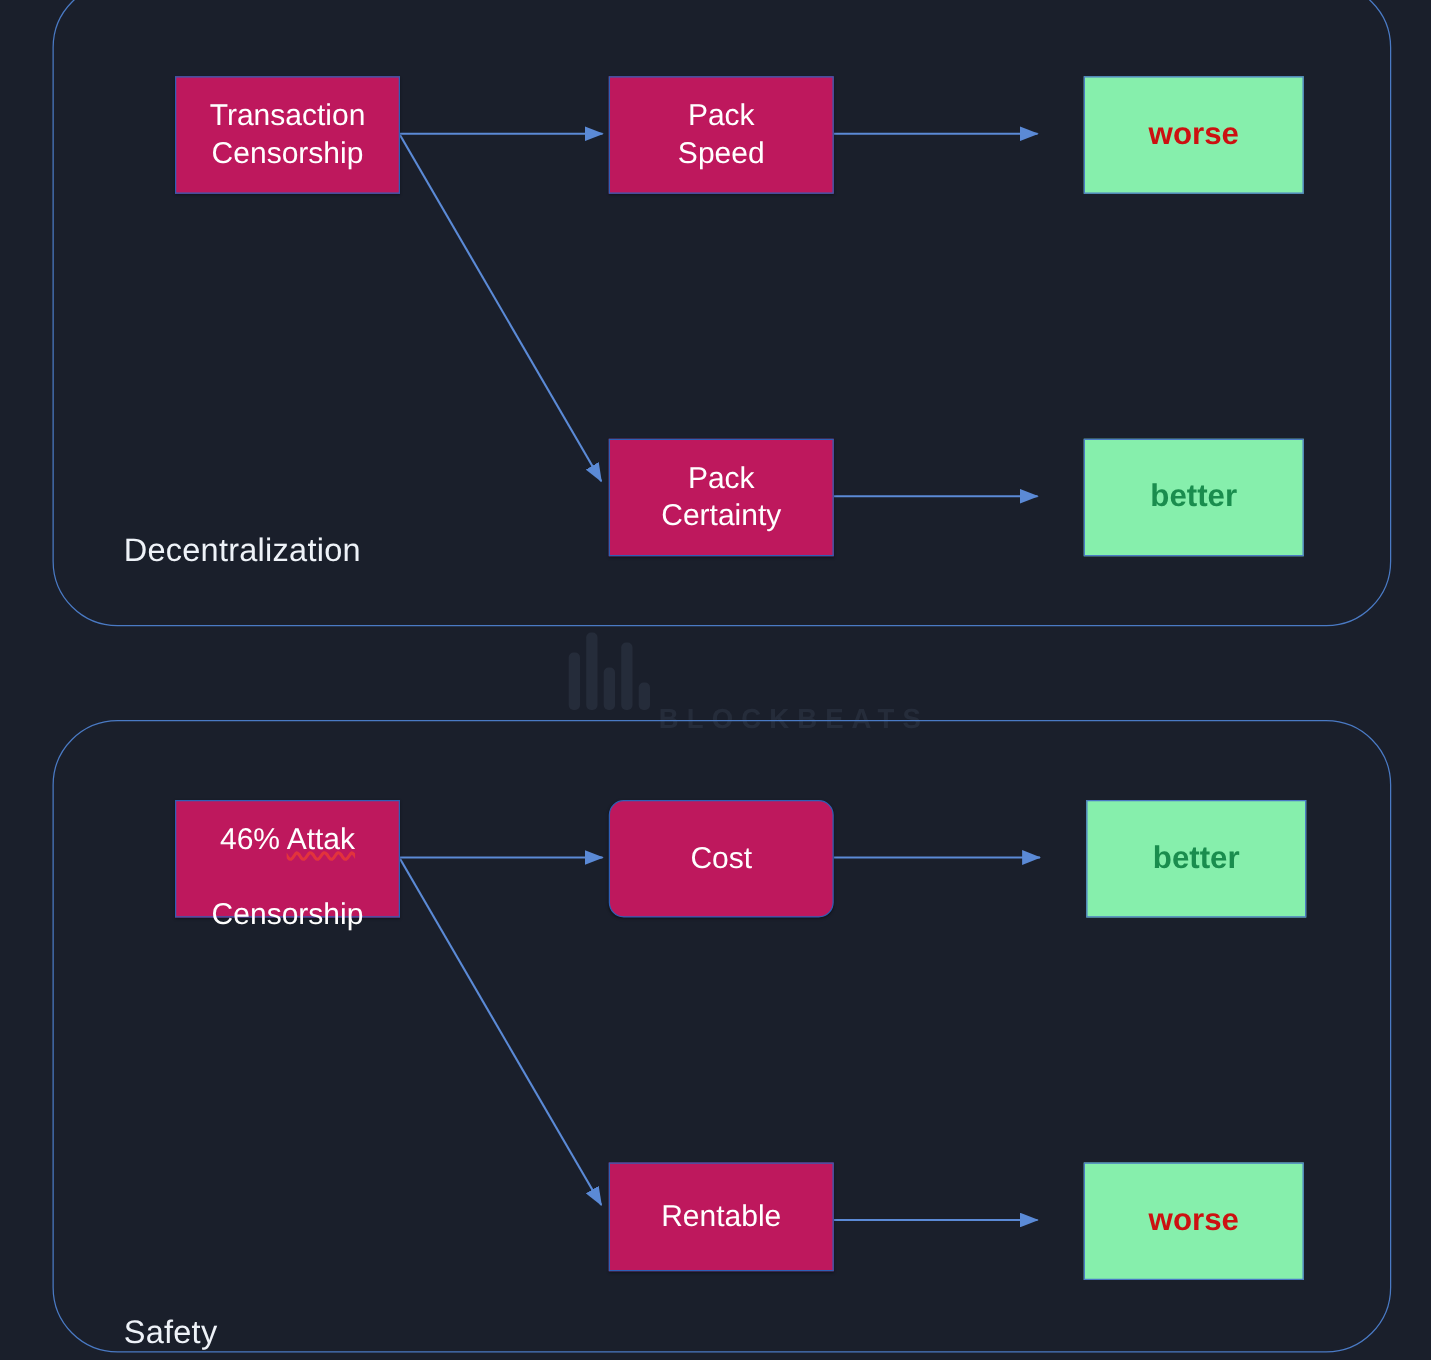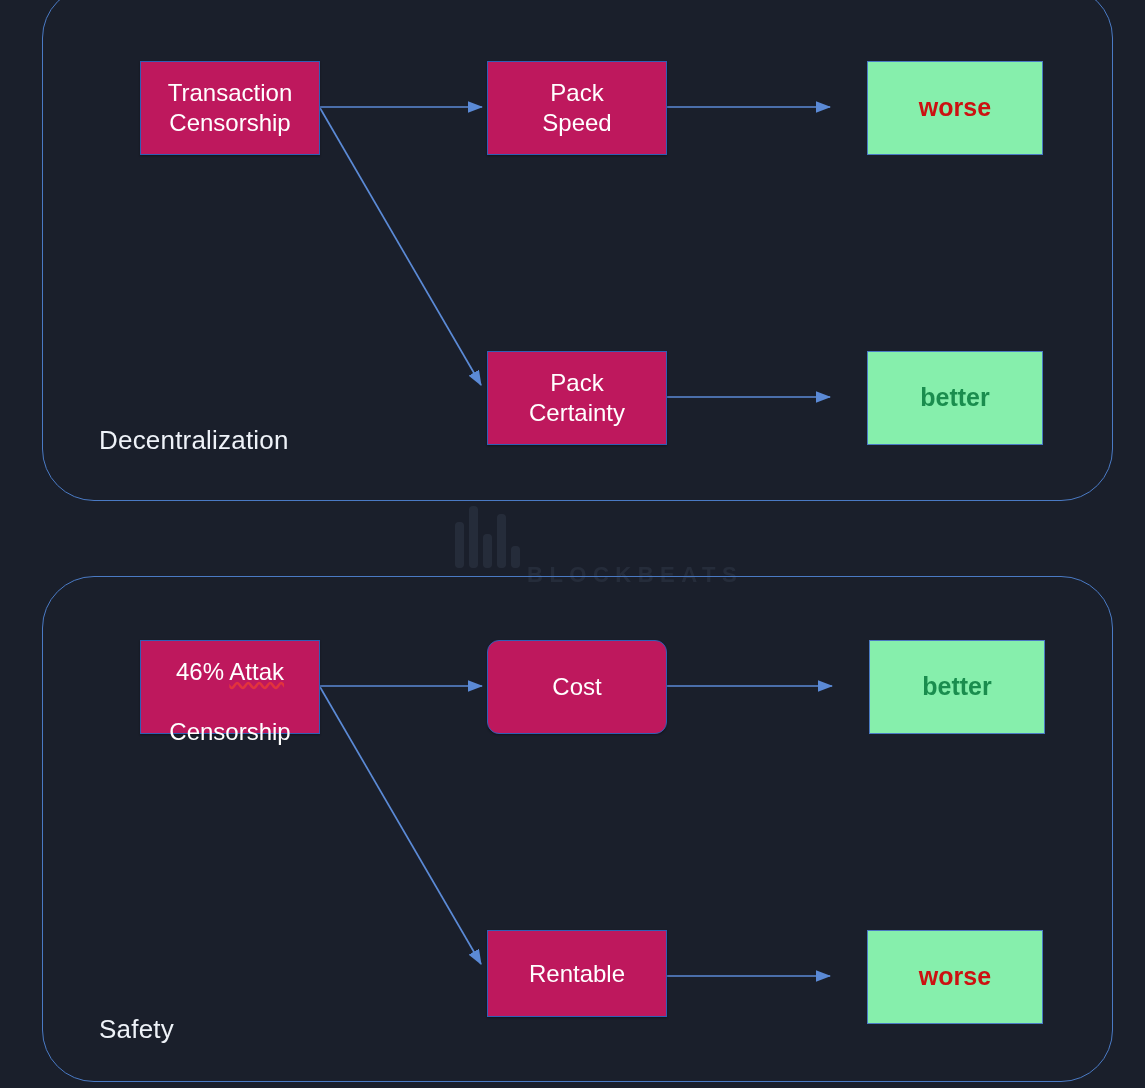--- a/index.html
+++ b/index.html
@@ -172,21 +172,21 @@
 <div class="node node-white" style="left:835px; top:61px; width:176px; height:94px;">
   <span class="node-text verdict-worse">worse</span>
 </div>
 
 <div class="node node-white" style="left:835px; top:351px; width:176px; height:94px;">
   <span class="node-text verdict-better">better</span>
 </div>
 
 <div class="group" style="left:42px; top:576px; width:1071px; height:506px;"></div>
 
-<div class="group-label" style="left:99px; top:1014px;">Safety</div>
+<div class="group-label" style="left:99px; top:1050px;">Safety</div>
 
 <div class="node node-blue" style="left:140px; top:640px; width:180px; height:94px;">
   <span class="node-text">
     <span>46% </span><span class="misspelled">Attak</span><br>
     <span>Censorship</span>
   </span>
 </div>
 
 <div class="node node-blue" style="left:487px; top:640px; width:180px; height:94px;border-radius:12px;">
   <span class="node-text">Cost</span>

